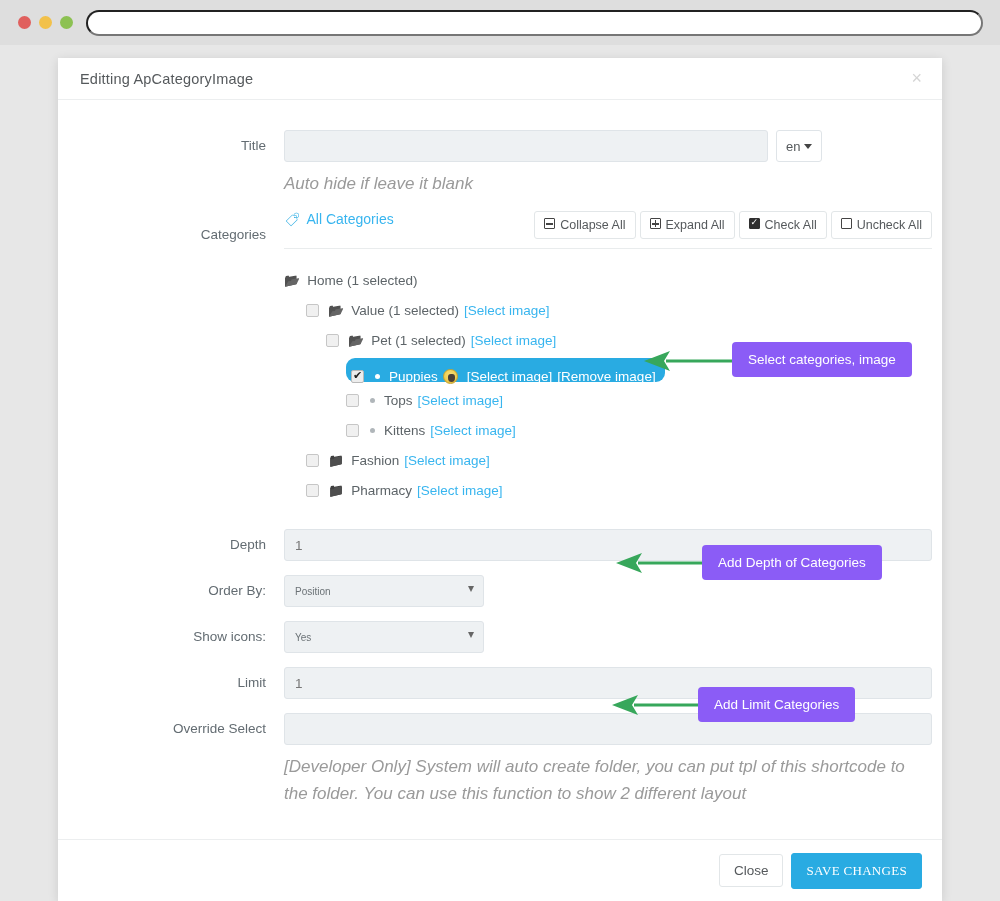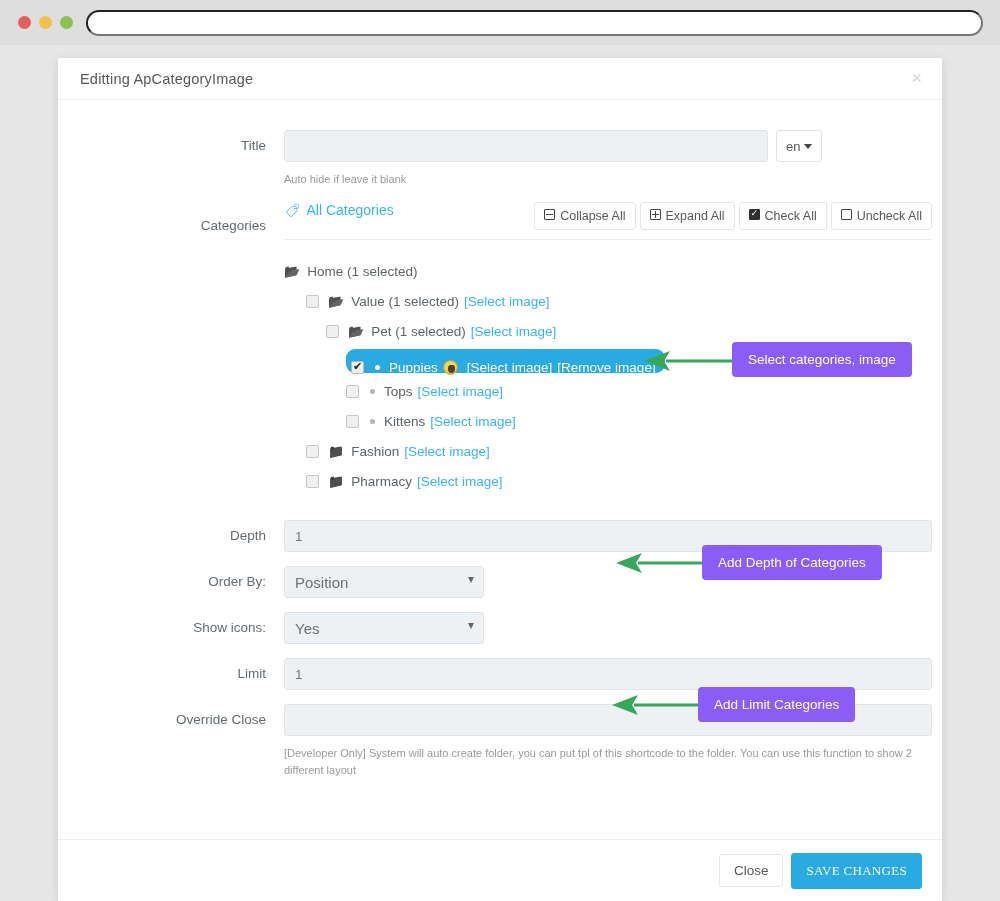--- a/index.html
+++ b/index.html
@@ -104,22 +104,23 @@
     border-radius: 3px;
     font-size: 13px; color: #55595c;
     padding: 0 9px;
     display: inline-flex; align-items: center; gap: 4px;
     cursor: pointer;
     font-family: "Liberation Sans", sans-serif;
   }
   .caret { width: 0; height: 0; border-left: 4px solid transparent; border-right: 4px solid transparent; border-top: 5px solid #444; display: inline-block; }
 
   .help-text {
+    font-style: italic;
     color: #9a9a9a;
-    font-size: 11px;
+    font-size: 17px;
     margin: 9px 0 0 0;
     line-height: 1.55;
     max-width: 645px;
   }
 
   
   .cat-head {
     display: flex; align-items: flex-start;
     justify-content: space-between;
     border-bottom: 1px solid #e9eced;
@@ -218,21 +219,21 @@
   .ind2 { margin-left: 42px; }
   .ind3 { margin-left: 62px; }
 
   
   .sel {
     width: 200px; height: 32px;
     background: #eef1f3;
     border: 1px solid #dfe4e8;
     border-radius: 3px;
     padding: 0 24px 0 10px;
-    font-size: 15px; color: #6b7276;
+    font-size: 10px; color: #6b7276;
     font-family: "Liberation Sans", sans-serif;
     -webkit-appearance: none; appearance: none;
     outline: none;
     position: relative;
     cursor: pointer;
   }
   .sel-wrap { position: relative; display: inline-block; }
   .sel-wrap::after {
     content: "▾";
     position: absolute; right: 10px; top: 6px;
@@ -438,21 +439,21 @@
     </div>
 
     <div class="form-row" style="margin-top:14px;">
       <div class="form-label">Limit</div>
       <div class="form-control-wrap">
         <input class="inp" value="1" style="">
       </div>
     </div>
 
     <div class="form-row" style="margin-top:14px;">
-      <div class="form-label">Override Close</div>
+      <div class="form-label">Override Select</div>
       <div class="form-control-wrap">
         <input class="inp" value="" placeholder="" style="">
         <div class="help-text">[Developer Only] System will auto create folder, you can put tpl of this shortcode to the folder. You can use this function to show 2 different layout</div>
       </div>
     </div>
 
   </div>
 
   <div class="modal-footer">
     <button class="btn-close-f">Close</button>

